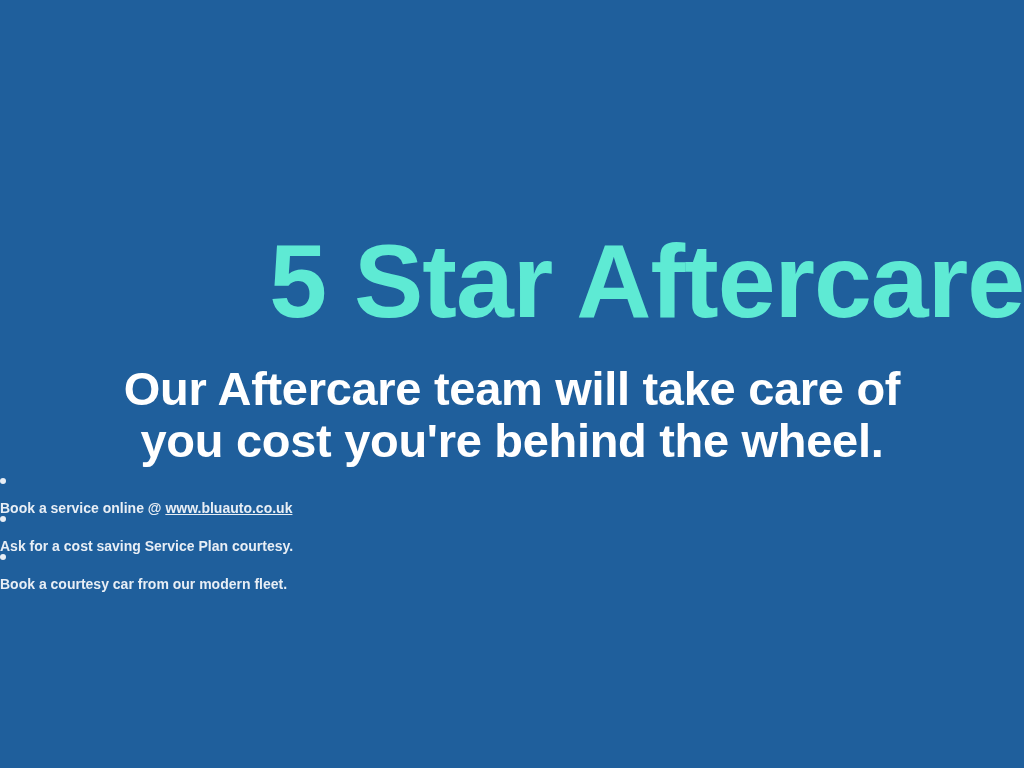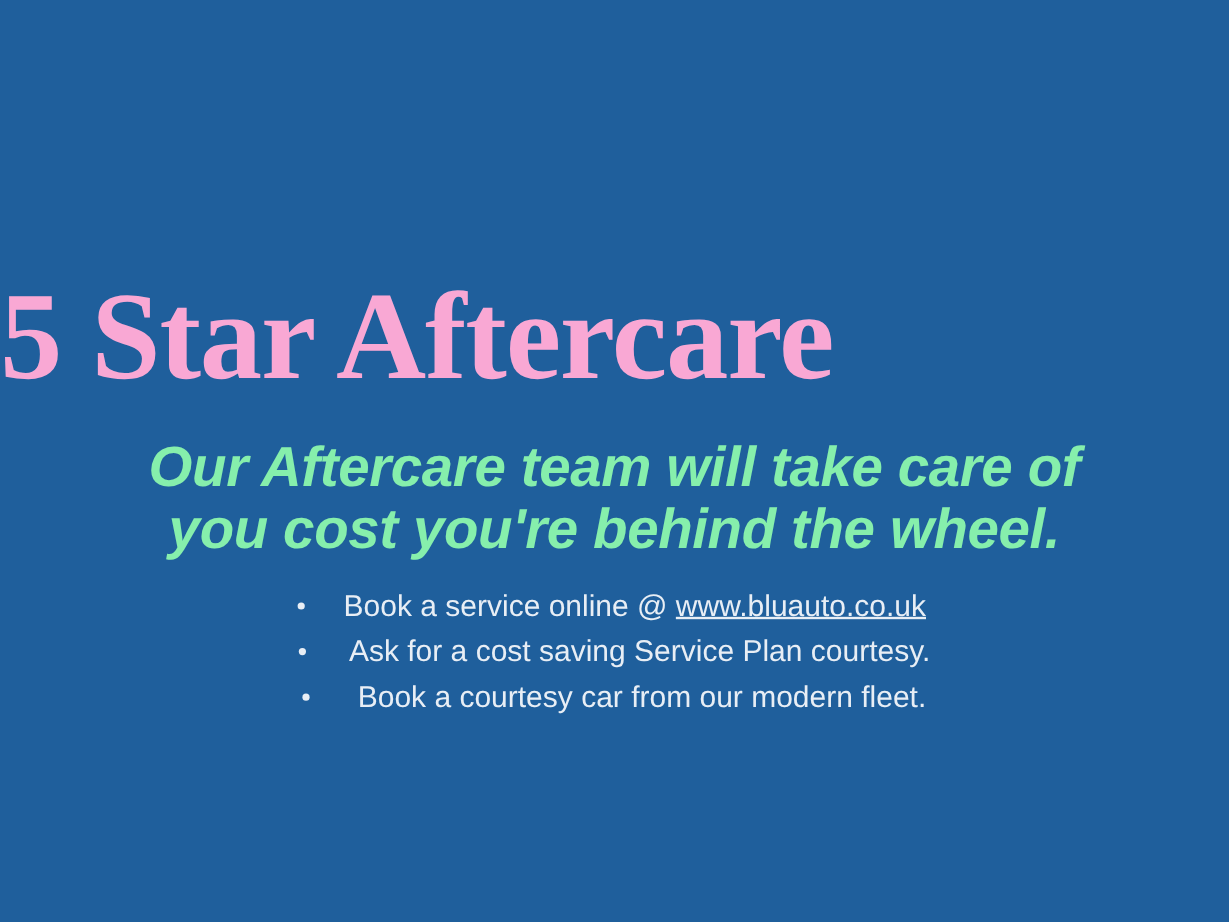--- a/index.html
+++ b/index.html
@@ -23,43 +23,41 @@
     background: #1f5f9c;
     box-sizing: border-box;
   }
 
   
   .title {
     position: absolute;
     left: 0;
     right: 0;
     top: 156px;
-    text-align: left;
-    color: #f9a8d4;
+    text-align: right;
+    color: #5eead4;
     font-size: 104px;
     font-weight: bold;
     line-height: 1.06;
     letter-spacing: -1px;
     white-space: nowrap;
-    font-family: Liberation Serif, serif;
   }
 
   
   .subheading {
     position: absolute;
     left: 40px;
     right: 40px;
     top: 363px;
     text-align: center;
-    color: #86efac;
+    color: #ffffff;
     font-size: 47px;
     font-weight: bold;
     line-height: 52px;
     letter-spacing: -0.3px;
-    font-style: italic;
   }
   .subheading .sub-line {
     display: block;
     white-space: nowrap;
   }
 
   
   .bullets {
     position: absolute;
     left: 0;
@@ -68,24 +66,25 @@
     margin: 0;
     padding: 0;
     list-style: none;
   }
   .bullet-row {
     display: flex;
     justify-content: center;
     align-items: baseline;
     height: 38px;
     color: #e8eef5;
-    font-size: 25px;
-    font-weight: normal;
+    font-size: 14px;
+    font-weight: bold;
     line-height: 38px;
     white-space: nowrap;
+    flex-direction: column;
   }
   .bullet-marker {
     display: inline-block;
     width: 6px;
     height: 6px;
     border-radius: 50%;
     background: #e8eef5;
     flex: 0 0 auto;
     position: relative;
     top: -5px;

